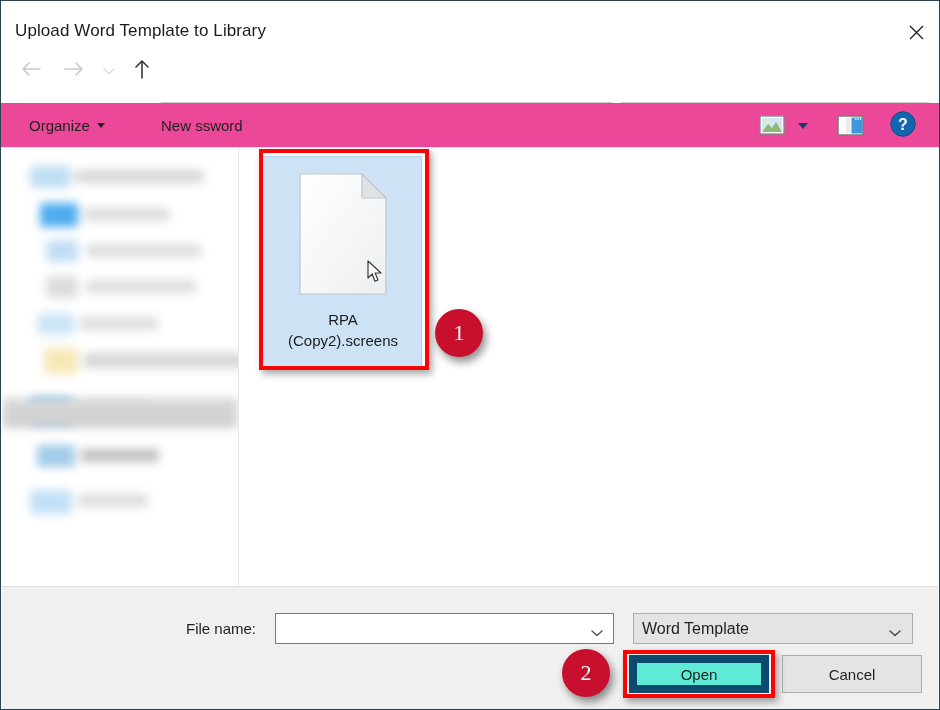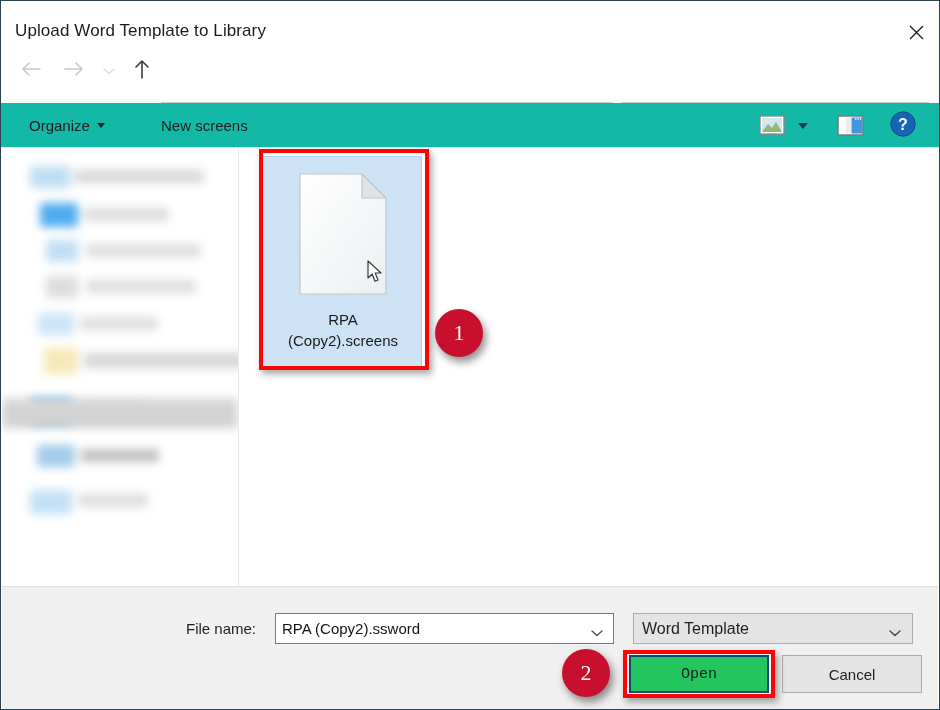--- a/index.html
+++ b/index.html
@@ -85,21 +85,21 @@
     border: none; outline: none; background: transparent;
     font-family: "Liberation Sans", sans-serif;
     font-size: 14.5px; color: #555; width: 258px; margin-left: 9px;
   }
   #search-input::placeholder { color: #6a6a6a; opacity: 1; }
   #search-icon { position: absolute; right: 9px; top: 5px; }
 
   
   #cmdbar {
     position: absolute; left: 0; top: 102px; width: 938px; height: 45px;
-    background: #14b8a6;
+    background: #ec4899;
     border-bottom: 1px solid #e6e6e6;
   }
   .cmd-item {
     position: absolute; top: 0; height: 45px;
     display: flex; align-items: center;
     font-size: 15px; color: #1f1f1f;
   }
   #cmd-organize { left: 28px; }
   #cmd-newfolder { left: 160px; }
   .cmd-caret {
@@ -214,21 +214,21 @@
   }
   #filetype-caret { position: absolute; right: 10px; top: 10px; }
 
   .dlg-btn {
     position: absolute; top: 654px; height: 38px; width: 140px;
     font-family: "Liberation Sans", sans-serif; font-size: 15px;
     color: #1f1f1f; background: #e4e4e4; border: 1px solid #adadad;
     display: flex; align-items: center; justify-content: center;
   }
   #btn-open {
-    left: 628px; border: 2px solid #0c4a6e; background: #22c55e; font-family: Liberation Mono, monospace;
+    left: 628px; border: 8px solid #0c4a6e; background: #5eead4;
   }
   #btn-cancel { left: 781px; }
 
   #resize-grip { position: absolute; right: 3px; bottom: 3px; }
 </style>
 </head>
 <body>
 
 <div id="dialog">
 
@@ -312,21 +312,21 @@
       </span>
     </div>
   </div>
 
   <div id="cmdbar">
     <div class="cmd-item" id="cmd-organize">
       <span>Organize</span>
       <span class="cmd-caret"></span>
     </div>
     <div class="cmd-item" id="cmd-newfolder">
-      <span>New screens</span>
+      <span>New ssword</span>
     </div>
 
     <span id="cmd-viewicon">
       <svg width="26" height="22" viewBox="0 0 26 22">
         <rect x="1" y="2" width="24" height="18" fill="#ffffff" stroke="#8a8a8a" stroke-width="1.4"></rect>
         <rect x="3" y="4" width="20" height="14" fill="#cfe6f5"></rect>
         <path d="M3 18 L9 10 L13 14 L17 8 L23 18 Z" fill="#8fb874"></path>
         <circle cx="8" cy="7.5" r="1.6" fill="#f5efa0"></circle>
       </svg>
     </span>
@@ -424,21 +424,20 @@
     </div>
   </div>
 
   <div class="anno-rect" id="anno-file"></div>
   <div class="badge" id="badge-1">1</div>
 
   <div id="bottom">
     <div id="filename-label">File name:</div>
 
     <div id="filename-field">
-      <input id="filename-input" type="text" value="RPA (Copy2).ssword" style="">
       <span id="filename-caret">
         <svg width="14" height="10" viewBox="0 0 14 10">
           <path d="M2 3 L7 7.5 L12 3" stroke="#555" stroke-width="1.4" fill="none" stroke-linecap="round" stroke-linejoin="round"></path>
         </svg>
       </span>
     </div>
 
     <div id="filetype-field">
       <span id="filetype-value">Word Template</span>
       <span id="filetype-caret">

